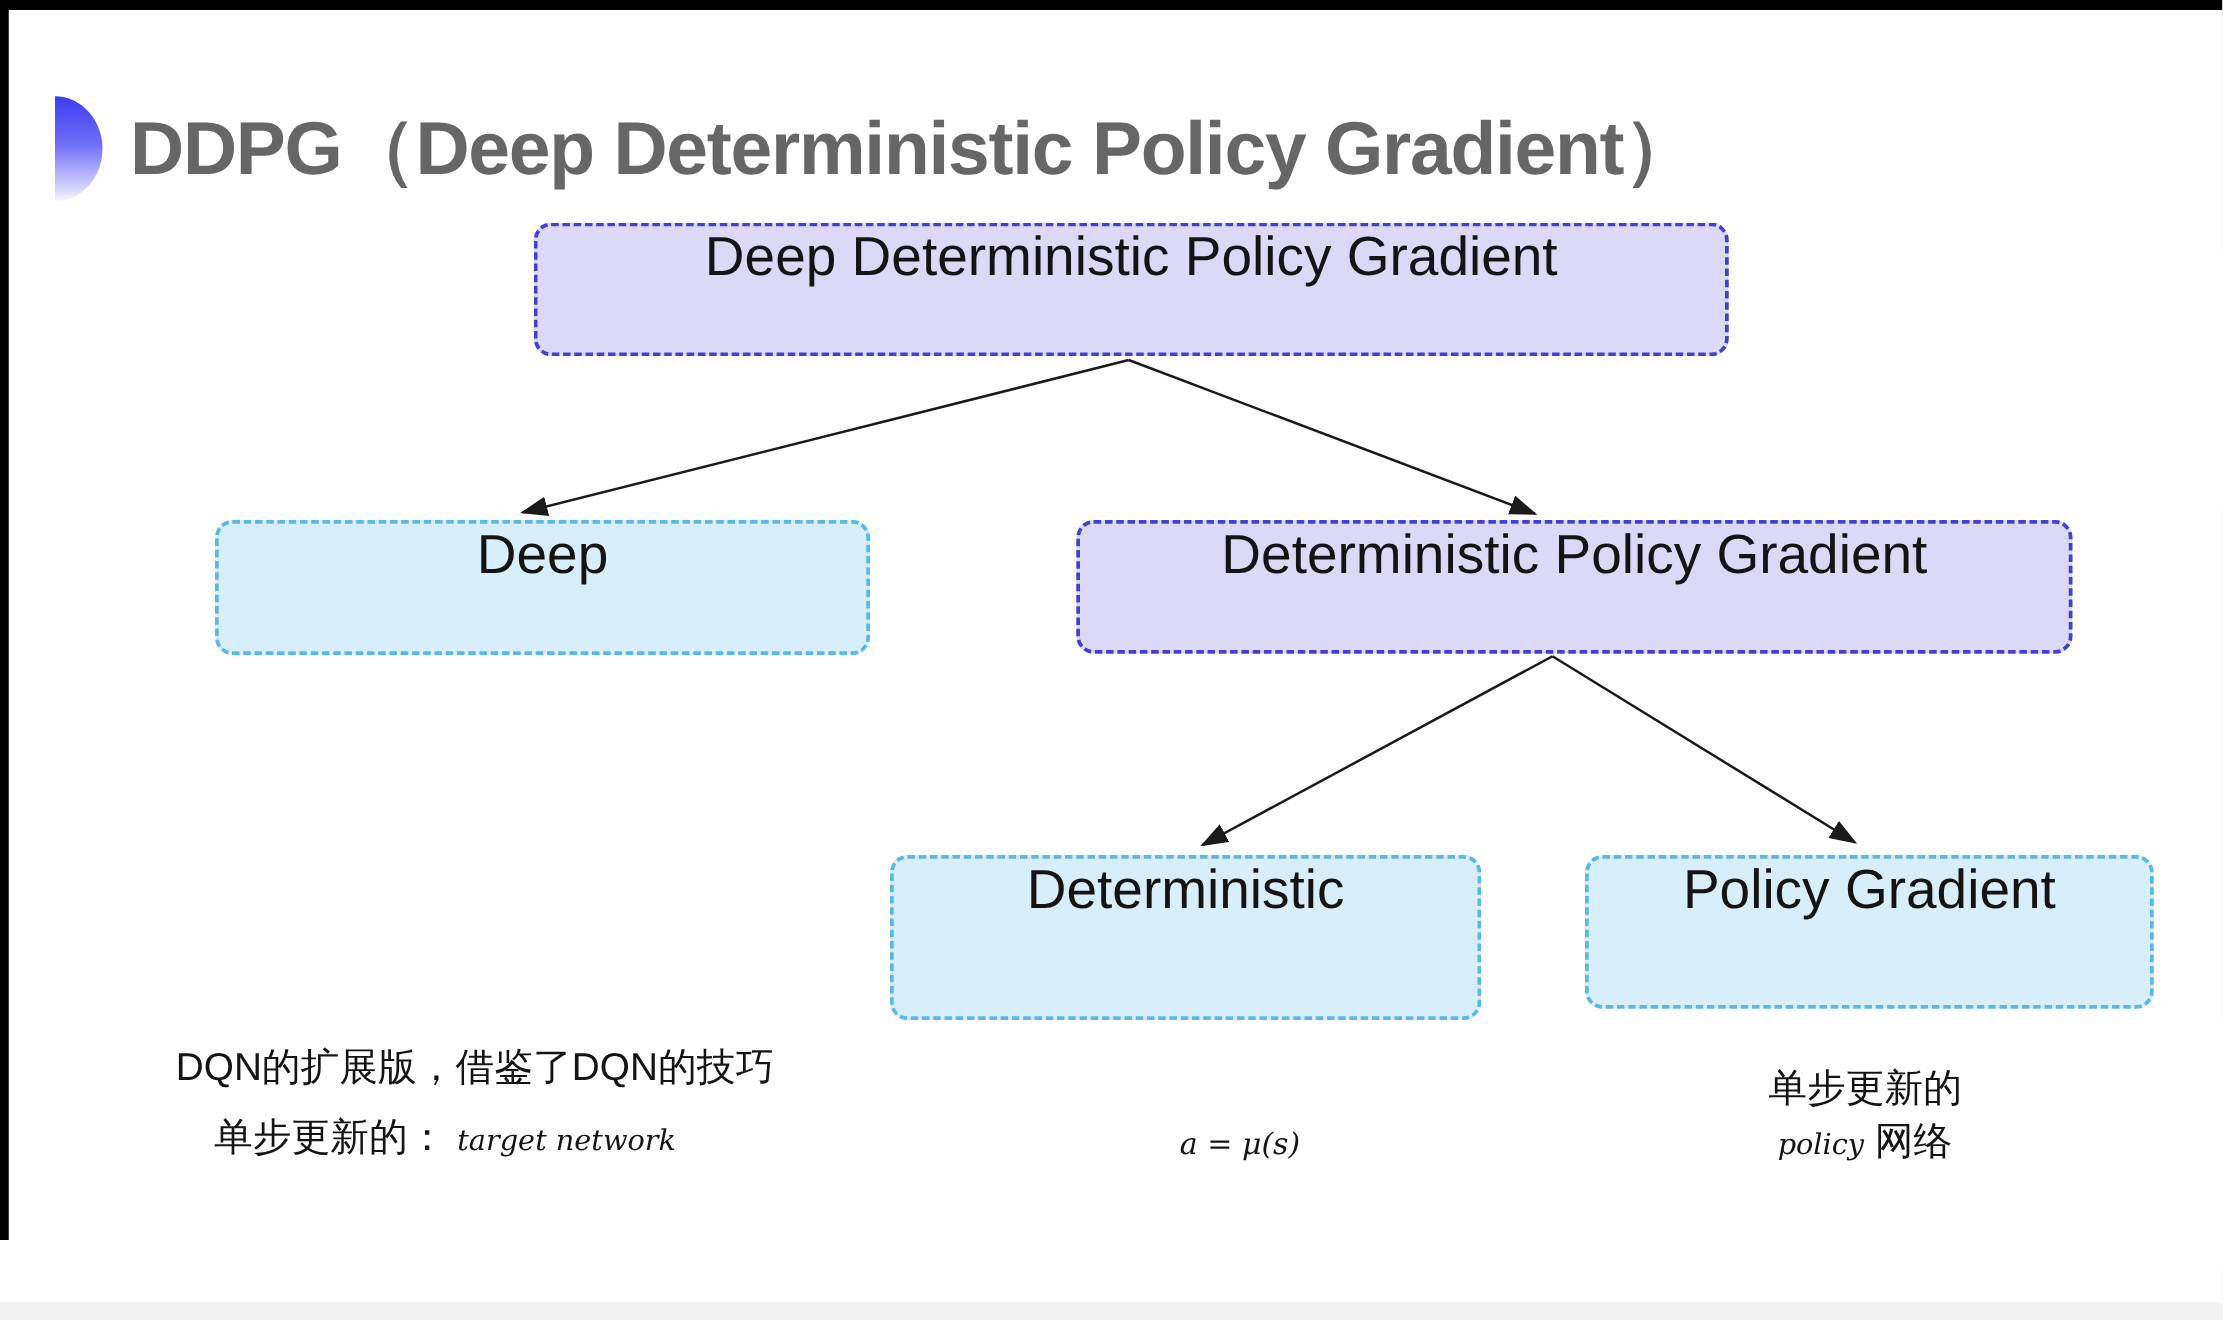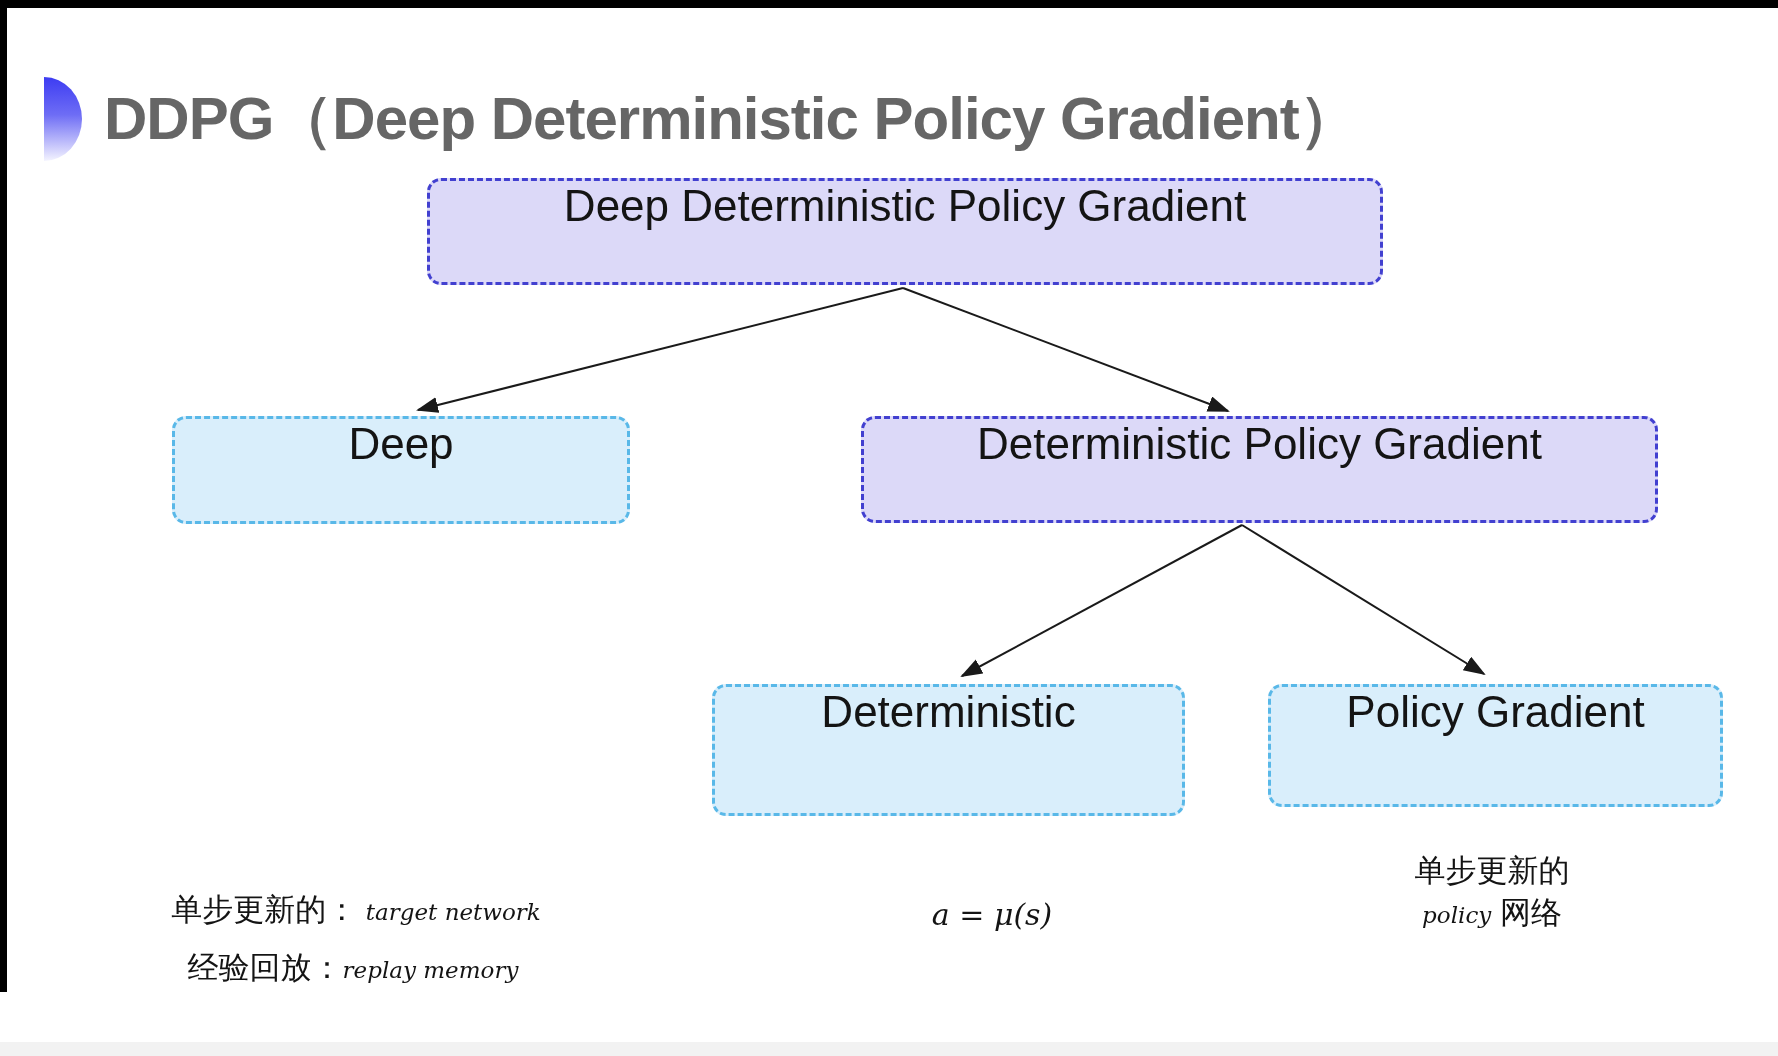--- a/index.html
+++ b/index.html
@@ -47,21 +47,21 @@
   .note-line{
     position:absolute;transform:translateX(-50%);white-space:nowrap;
     font-size:31px;color:var(--text-black);line-height:40px;
   }
   .serif-it{
     font-family:"DejaVu Serif","Liberation Serif",serif;font-style:italic;
     font-size:23px;
   }
   .formula{
     font-family:"DejaVu Serif","Liberation Serif",serif;font-style:italic;
-    font-size:30px;
+    font-size:24px;
   }
 </style>
 </head>
 <body>
 
 <div class="canvas">
 
   <div class="bar-top"></div>
   <div class="bar-left"></div>
   <div class="footer-strip"></div>
@@ -80,41 +80,39 @@
     <line x1="903" y1="288" x2="418" y2="410" stroke="#1a1a1a" stroke-width="2" marker-end="url(#ah)"></line>
     <line x1="903" y1="288" x2="1228" y2="411" stroke="#1a1a1a" stroke-width="2" marker-end="url(#ah)"></line>
     <line x1="1242" y1="525" x2="962" y2="676" stroke="#1a1a1a" stroke-width="2" marker-end="url(#ah)"></line>
     <line x1="1242" y1="525" x2="1484" y2="674" stroke="#1a1a1a" stroke-width="2" marker-end="url(#ah)"></line>
   </svg>
 
   <div class="node lav" style="left:427px;top:178px;width:956px;height:107px;">
     <span class="label">Deep Deterministic Policy Gradient</span>
   </div>
 
-  <div class="node cyan" style="left:172px;top:416px;width:458px;height:108px;">
+  <div class="node cyan" style="left:172px;top:416px;width:524px;height:108px;">
     <span class="label">Deep</span>
   </div>
 
   <div class="node lav" style="left:845px;top:416px;width:797px;height:107px;margin-left:16px;">
     <span class="label">Deterministic Policy Gradient</span>
   </div>
 
   <div class="node cyan" style="left:712px;top:684px;width:473px;height:132px;">
     <span class="label">Deterministic</span>
   </div>
 
   <div class="node cyan" style="left:1268px;top:684px;width:455px;height:123px;">
     <span class="label">Policy Gradient</span>
   </div>
 
+  <div class="note-line" style="left:380px;top:834px;">DQN的扩展版，借鉴了DQN的技巧</div>
   <div class="note-line" style="left:356px;top:890px;">
     <span>单步更新的：</span><span> </span><span class="serif-it">target network</span>
-  </div>
-  <div class="note-line" style="left:353px;top:948px;">
-    <span>经验回放：</span><span class="serif-it">replay memory</span>
   </div>
 
   <div class="note-line formula" style="left:992px;top:895px;">a = μ(s)</div>
 
   <div class="note-line" style="left:1492px;top:851px;">单步更新的</div>
   <div class="note-line" style="left:1492px;top:893px;">
     <span class="serif-it">policy</span><span> 网络</span>
   </div>
 
 </div>

